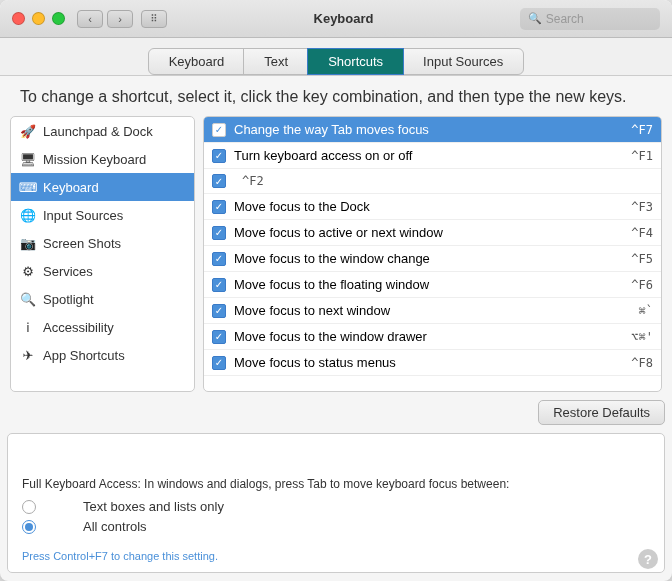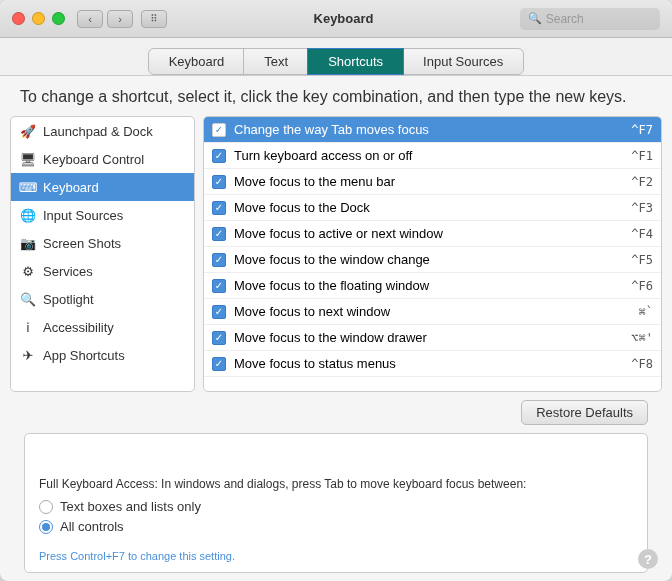--- a/index.html
+++ b/index.html
@@ -226,21 +226,21 @@
       font-size: 13px;
     }
     .shortcut-key {
       font-size: 12px;
       color: #555;
       font-family: monospace;
       margin-left: 8px;
     }
     
     .bottom-section {
-      padding: 8px 24px;
+      padding: 8px 7px;
       flex-shrink: 0;
     }
     .restore-btn-row {
       display: flex;
       justify-content: flex-end;
       margin-bottom: 8px;
     }
     .restore-btn {
       background: linear-gradient(to bottom, #f5f5f5, #e0e0e0);
       border: 1px solid #bbb;
@@ -259,20 +259,21 @@
     .keyboard-access-title {
       font-size: 12px;
       color: #333;
       margin-bottom: 8px;
       margin-top: 33px;
     }
     .radio-row {
       display: flex;
       align-items: center;
       margin-bottom: 5px;
+      gap: 40px;
     }
     .radio-btn {
       width: 14px;
       height: 14px;
       border-radius: 50%;
       border: 1px solid #aaa;
       background: white;
       margin-right: 7px;
       flex-shrink: 0;
       display: flex;
@@ -357,21 +358,21 @@
       <div class="content-area">
 
         <div class="sidebar">
 
         <div class="sidebar-item">
               <span class="sidebar-icon">🚀</span>
               <span>Launchpad &amp; Dock</span>
             </div>
             <div class="sidebar-item">
               <span class="sidebar-icon">🖥</span>
-              <span>Keyboard Control</span>
+              <span>Mission Keyboard</span>
             </div>
             <div class="sidebar-item selected">
               <span class="sidebar-icon">⌨</span>
               <span>Keyboard</span>
             </div>
             <div class="sidebar-item">
               <span class="sidebar-icon">🌐</span>
               <span>Input Sources</span>
             </div>
             <div class="sidebar-item">
@@ -409,21 +410,20 @@
               <div class="shortcut-checkbox">
                 <div class="cb-checked">✓</div>
               </div>
               <span class="shortcut-label">Turn keyboard access on or off</span>
               <span class="shortcut-key">^F1</span>
             </div>
             <div class="shortcut-item">
               <div class="shortcut-checkbox">
                 <div class="cb-checked">✓</div>
               </div>
-              <span class="shortcut-label">Move focus to the menu bar</span>
               <span class="shortcut-key">^F2</span>
             </div>
             <div class="shortcut-item">
               <div class="shortcut-checkbox">
                 <div class="cb-checked">✓</div>
               </div>
               <span class="shortcut-label">Move focus to the Dock</span>
               <span class="shortcut-key">^F3</span>
             </div>
             <div class="shortcut-item">

